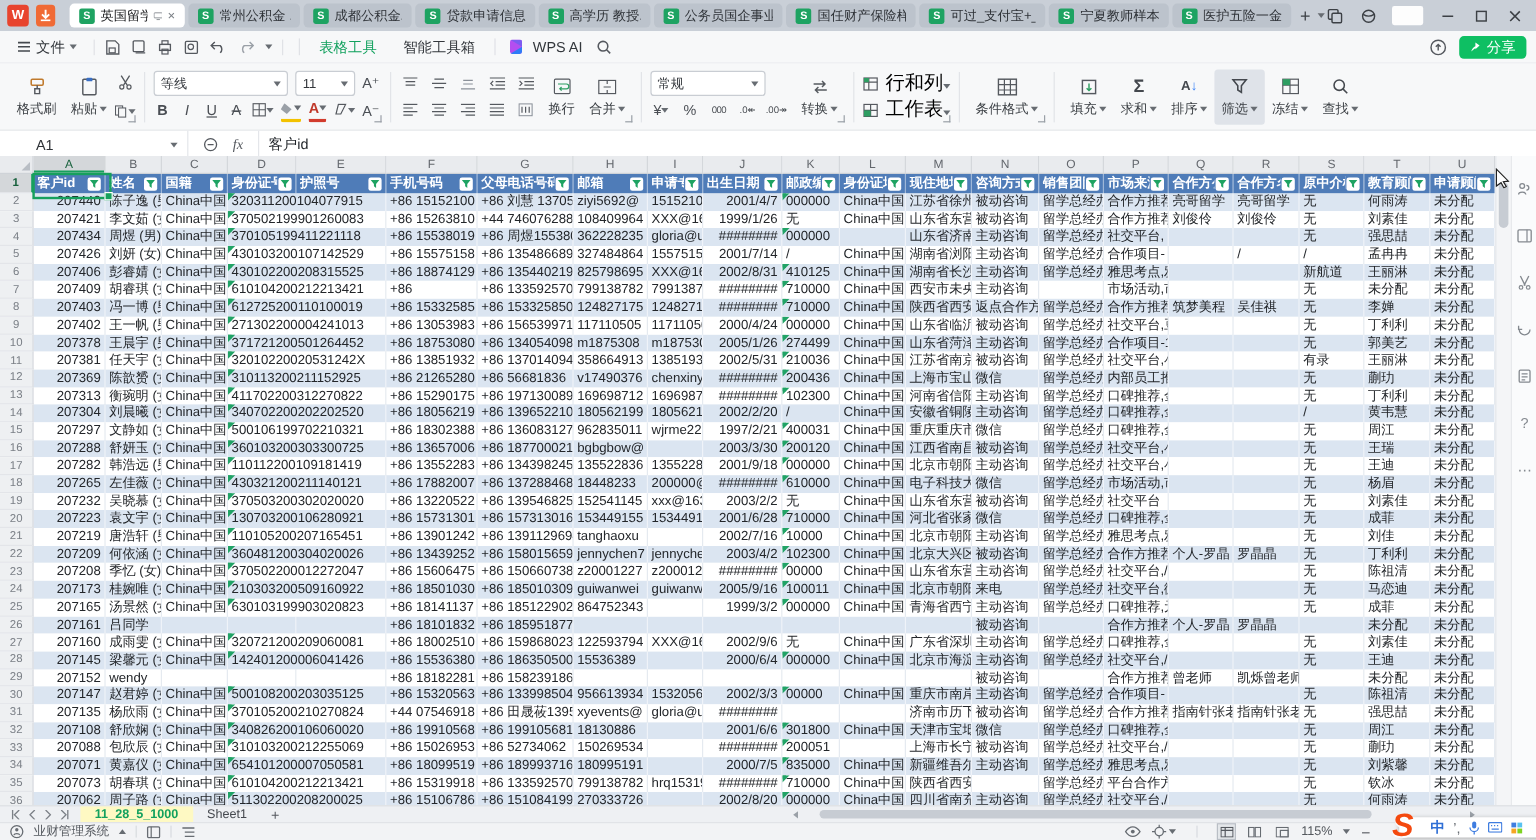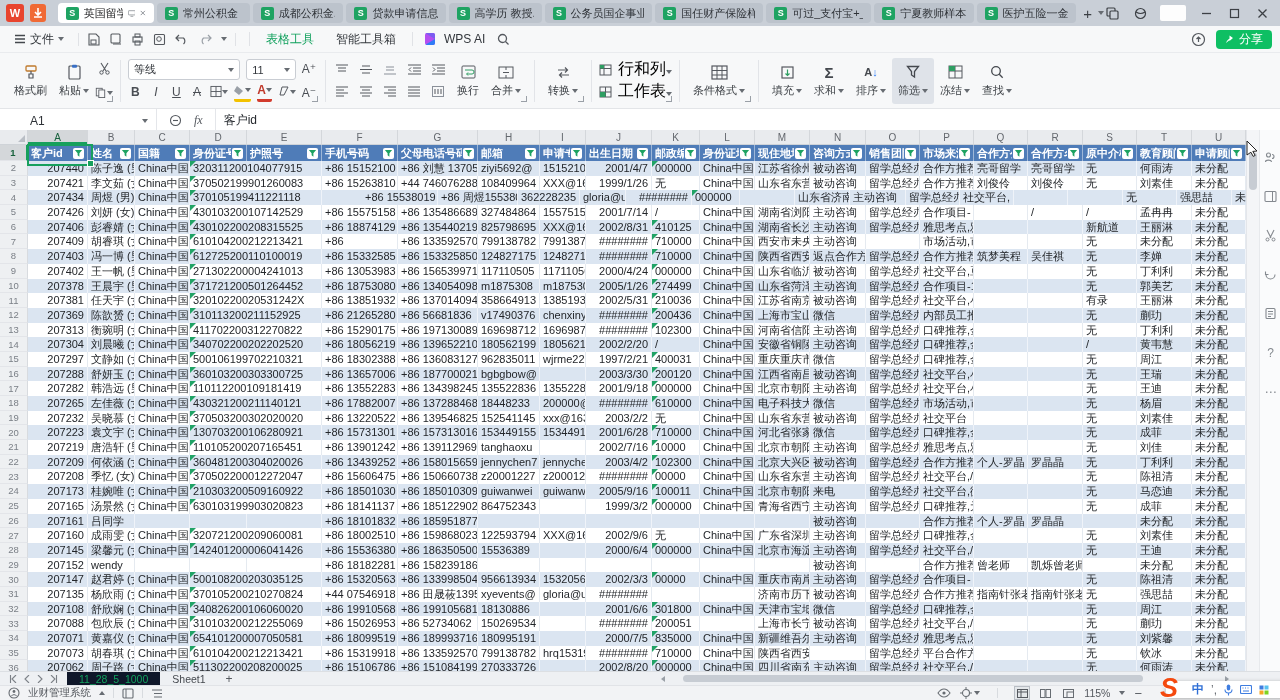--- a/index.html
+++ b/index.html
@@ -92,21 +92,21 @@
   .vscroll{position:absolute;left:1246px;top:130px;width:13px;height:541px;background:#f4f5f7;border-left:1px solid #e4e6ea;}
   .vthumb{position:absolute;left:2px;top:22px;width:8px;height:38px;background:#c7ccd3;border-radius:4px;}
   .sidepanel{position:absolute;left:1259px;top:130px;width:21px;height:541px;background:#fafbfc;border-left:1px solid #e7e9ec;
              display:flex;flex-direction:column;align-items:center;padding-top:20px;gap:24px;}
   .spic{width:15px;height:15px;color:#84898f;font-size:12px;display:flex;align-items:center;justify-content:center;}
   
   .sheetbar{position:absolute;left:0;top:671px;width:1280px;height:14px;background:#eef0f3;border-top:1px solid #dcdfe3;
             display:flex;align-items:center;font-size:10.5px;color:#44484e;}
   .snav{display:flex;align-items:center;gap:7px;padding:0 9px;color:#7c8187;}
   .stab{height:14px;display:flex;align-items:center;padding:0 12px;}
-  .stab.active{background:#0f172a;color:#12a15e;font-weight:normal;}
+  .stab.active{background:#fef9c3;color:#12a15e;font-weight:bold;}
   .saddbtn{padding:0 8px;font-size:12px;color:#55595f;}
   .hscroll{position:absolute;left:655px;top:3px;width:580px;height:8px;}
   .hthumb{position:absolute;left:28px;top:0;width:460px;height:7px;background:#c7ccd3;border-radius:4px;}
   .harr{position:absolute;top:0.5px;width:0;height:0;border-top:3.5px solid transparent;border-bottom:3.5px solid transparent;}
   
   .statusbar{position:absolute;left:0;top:685px;width:1280px;height:15px;background:#f2f3f5;border-top:1px solid #e1e3e7;
              display:flex;align-items:center;font-size:10.5px;color:#54585e;padding:0 8px;box-sizing:border-box;}
   .sgrp{display:flex;align-items:center;gap:8px;}
   .sdiv{width:1px;height:10px;background:#d8dbdf;margin:0 8px;}
   .statusbar .right{margin-left:auto;display:flex;align-items:center;gap:9px;padding-right:130px;}
@@ -461,20 +461,38 @@
           </span>
         <span class="tx">
             <span>合并</span>
             <span class="car"></span>
           </span>
       </div>
       <span class="corner"></span>
     </div>
     <div class="rdiv"></div>
     <div class="rgroup">
+      <div class="rcol" style="width:120px;">
+        <div class="rrow">
+          <div class="sel-like" style="width:84px;">
+              <span>常规</span>
+              <span class="car"></span>
+            </div>
+        </div>
+        <div class="rrow">
+          <span class="rsm">
+              <span>¥</span>
+              <span class="car"></span>
+            </span>
+          <span class="rsm">%</span>
+          <span class="rsm" style="font-size:8px;letter-spacing:-0.5px;">000</span>
+          <span class="rsm" style="font-size:8px;">.0↞</span>
+          <span class="rsm" style="font-size:8px;">.00↠</span>
+        </div>
+      </div>
       <div class="rbig">
         <span class="ic">
             <svg width="15" height="13" viewBox="0 0 15 13">
               <path d="M2 4h9M9 1.5L11.5 4 9 6.5M13 9H4M6 6.5L3.5 9 6 11.5" stroke="#55595f" fill="none" stroke-width="1.2"></path>
             </svg>
           </span>
         <span class="tx">
             <span>转换</span>
             <span class="car"></span>
           </span>
@@ -848,21 +866,21 @@
           <div class="cell" style="width: 55px;">刘素佳</div>
           <div class="cell" style="width: 54px;">未分配</div>
         </div>
         <div class="grow band">
           <div class="gut">4</div>
           <div class="cell rt" style="width: 60px;">207434</div>
           <div class="cell" style="width: 47px;">周煜 (男)</div>
           <div class="cell" style="width: 55px;">China中国</div>
           <div class="cell ovf tri" style="width: 57px;">370105199411221118</div>
           <div class="cell" style="width: 75px;"></div>
-          <div class="cell" style="width: 76px; margin-left: 40px;">+86 15538019</div>
+          <div class="cell" style="width: 76px;">+86 15538019</div>
           <div class="cell" style="width: 80px;">+86 周煜155380</div>
           <div class="cell" style="width: 62px;">362228235</div>
           <div class="cell" style="width: 46px;">gloria@uk</div>
           <div class="cell rt" style="width: 66px;">########</div>
           <div class="cell tri" style="width: 48px;">000000</div>
           <div class="cell" style="width: 55px;"></div>
           <div class="cell" style="width: 55px;">山东省济南</div>
           <div class="cell" style="width: 56px;">主动咨询</div>
           <div class="cell" style="width: 54px;">留学总经办</div>
           <div class="cell" style="width: 54px;">社交平台,</div>

